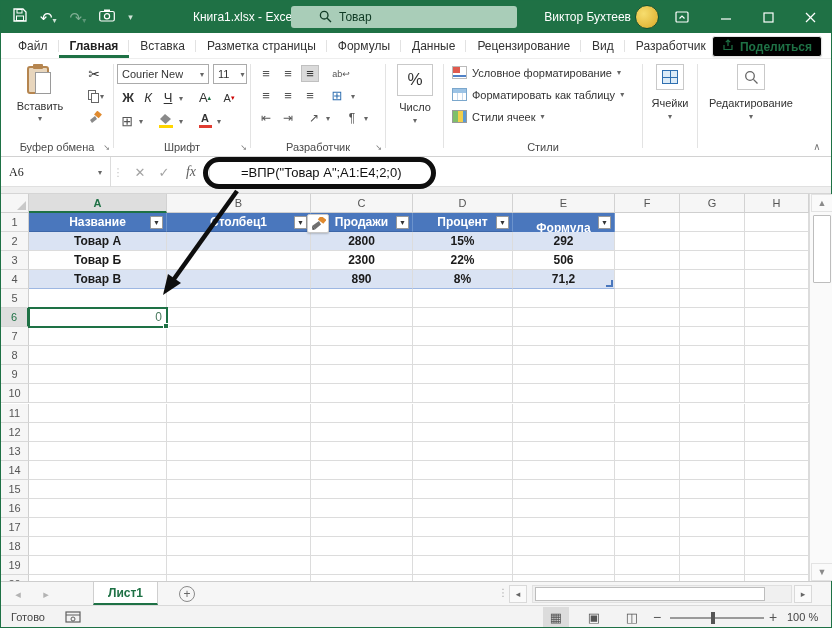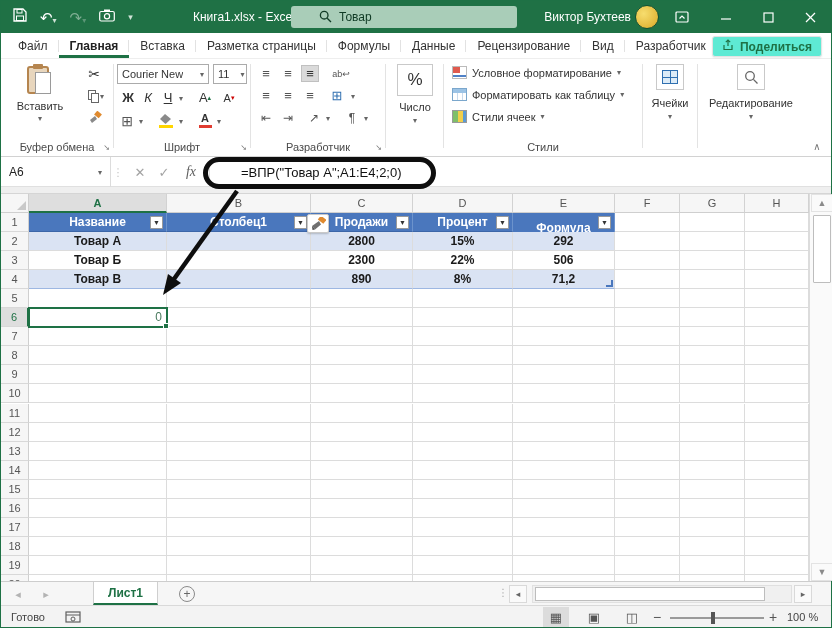--- a/index.html
+++ b/index.html
@@ -17,40 +17,40 @@
   .searchbox { position:absolute; left:290px; top:5px; width:226px; height:22px; background:#a9cdb8; border-radius:3px; display:flex; align-items:center; gap:9px; padding-left:26px; color:#0f3a24; font-size:12px; }
   .user { position:absolute; left:524px; top:0; width:106px; height:32px; display:flex; align-items:center; justify-content:flex-end; font-size:12px; }
   .avatar { position:absolute; left:634px; top:4px; width:24px; height:24px; border-radius:50%; background:radial-gradient(circle at 35% 35%, #f7dd6e, #e3b93c 70%, #b98e22); border:1px solid #145233; }
   .wcbtn { position:absolute; top:0; width:38px; height:32px; display:flex; align-items:center; justify-content:center; font-size:13px; }
 
   
   .tabrow { position:absolute; left:0; top:32px; width:100%; height:26px; background:#fff; display:flex; align-items:stretch; padding-left:6px; font-size:12px; color:#333; border-bottom:1px solid #eee; }
   .tab { padding:0 11px; display:flex; align-items:center; position:relative; white-space:nowrap; }
   .tab:after { content:""; position:absolute; right:0; top:7px; height:12px; width:1px; background:#e2e2e2; }
   .tab.active { font-weight:bold; color:#222; box-shadow: inset 0 -3px 0 #1e7145; }
-  .share-btn { position:absolute; right:9px; top:35px; height:21px; background:#5eead4; border:1px solid #e3e3e3; border-radius:3px; color:#1e7145; font-weight:bold; font-size:12px; display:flex; align-items:center; gap:6px; padding:0 9px; box-shadow:0 1px 2px rgba(0,0,0,.08); }
+  .share-btn { position:absolute; right:9px; top:35px; height:21px; background:#000000; border:1px solid #e3e3e3; border-radius:3px; color:#1e7145; font-weight:bold; font-size:12px; display:flex; align-items:center; gap:6px; padding:0 9px; box-shadow:0 1px 2px rgba(0,0,0,.08); }
 
   
   .ribbon { position:absolute; left:0; top:58px; width:100%; height:98px; background:#fff; border-bottom:1px solid #d2d2d2; font-size:11px; color:#333; }
   .grp { position:absolute; top:0; height:97px; }
   .gdiv { position:absolute; top:5px; height:84px; width:1px; background:#e3e3e3; }
   .grp-label { position:absolute; bottom:3px; left:0; width:100%; text-align:center; font-size:11px; color:#4a4a4a; }
   .lnch { position:absolute; right:3px; bottom:4px; font-size:8px; color:#777; }
   .sbtn { position:absolute; display:flex; align-items:center; justify-content:center; color:#333; }
   .sbtn.sel { background:#dadada; border:1px solid #c0c0c0; }
   .dd { font-size:8px; color:#666; }
   .combo { position:absolute; border:1px solid #ababab; background:#fff; font-size:11px; display:flex; align-items:center; padding:0 4px; gap:11px; }
   .combo .dd { margin-left:auto; }
   .bigbtn { position:absolute; display:flex; flex-direction:column; align-items:center; color:#333; }
   .stylerow { position:absolute; left:8px; display:flex; align-items:center; gap:5px; white-space:nowrap; }
 
   
   .fbar { position:absolute; left:0; top:156px; width:100%; height:30px; background:#fff; border-bottom:1px solid #e0e0e0; }
   .gapstrip { position:absolute; left:0; top:186px; width:100%; height:7px; background:#efefef; border-bottom:1px solid #d5d5d5; }
-  .namebox { position:absolute; left:0; top:0; width:110px; height:30px; border-right:1px solid #dcdcdc; display:flex; align-items:center; padding:0 8px; font-size:12px; color:#222; }
+  .namebox { position:absolute; left:0; top:0; width:110px; height:30px; border-right:1px solid #dcdcdc; display:flex; align-items:center; padding:0 8px; font-size:12px; color:#222;font-family:Liberation Serif, serif; }
   .fico { position:absolute; top:0; height:30px; display:flex; align-items:center; justify-content:center; color:#a3a3a3; }
   .formula-text { position:absolute; left:240px; top:0; height:30px; display:flex; align-items:center; font-size:13px; color:#111; }
   .callout { position:absolute; left:202px; top:156px; width:233px; height:32px; border:5px solid #0e0e0e; border-radius:16px; z-index:30; pointer-events:none; }
 
   
   #sheet { position:absolute; left:0; top:193px; width:832px; height:387px; background:#fff; overflow:hidden; }
   .hcell, .rhdr, .cell { position:absolute; display:flex; align-items:center; justify-content:center; }
   .hcell { background:#f6f6f6; border-right:1px solid #d2d2d2; border-bottom:1px solid #cfcfcf; color:#555; font-size:11px; }
   .hcell.sel { background:#dedede; color:#1e7145; border-bottom:2px solid #1e7145; font-weight:bold; }
   .rhdr { background:#f6f6f6; border-right:1px solid #cfcfcf; border-bottom:1px solid #d8d8d8; color:#555; font-size:11px; }

